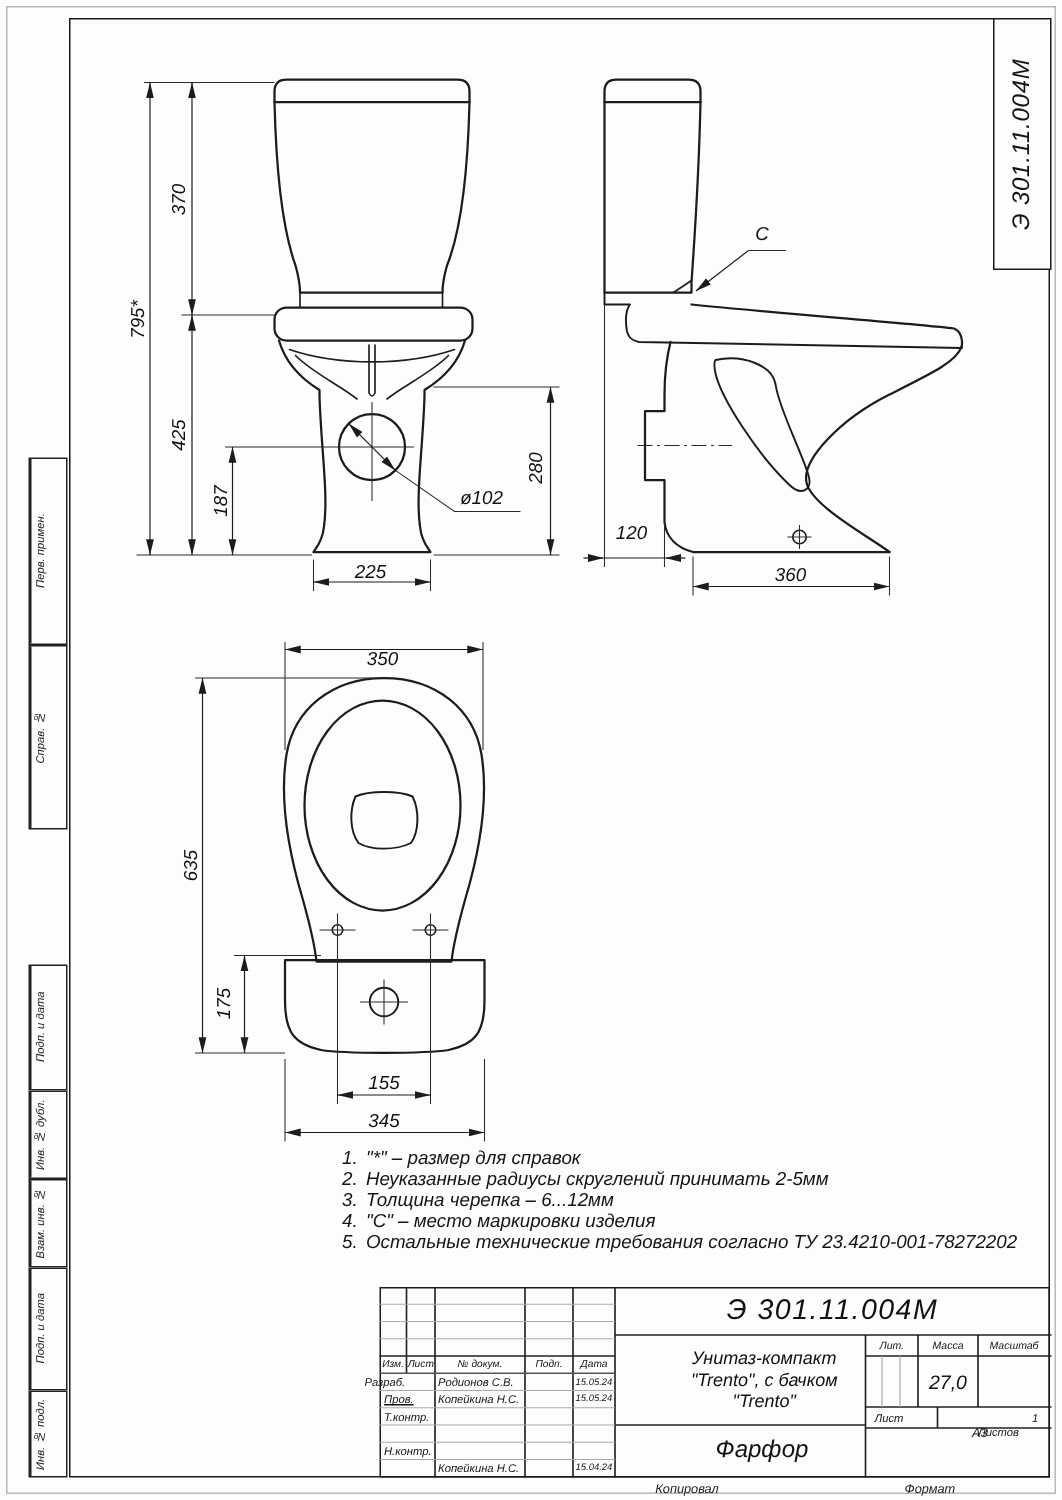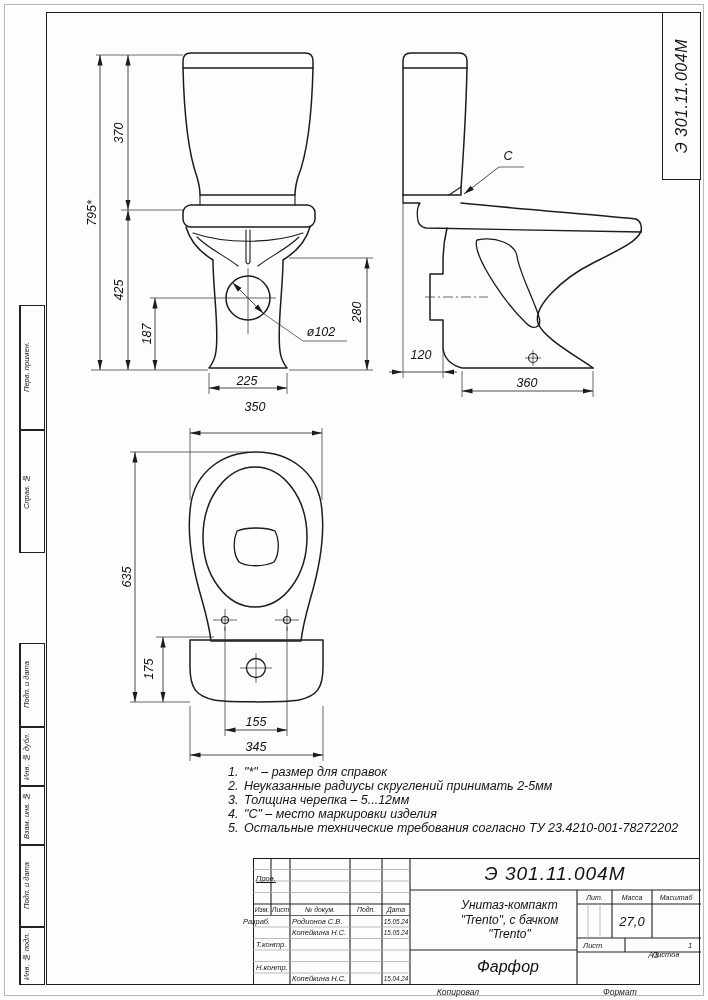--- a/index.html
+++ b/index.html
@@ -156,38 +156,38 @@
   <div class="dim rot" style="left:92px;top:213px;">795*</div>
   <div class="dim rot" style="left:119px;top:133px;">370</div>
   <div class="dim rot" style="left:119px;top:290px;">425</div>
   <div class="dim rot" style="left:147px;top:334px;">187</div>
   <div class="dim" style="left:247px;top:381px;">225</div>
   <div class="dim" style="left:321px;top:332px;">ø102</div>
   <div class="dim rot" style="left:357px;top:312px;">280</div>
   <div class="dim" style="left:508px;top:156px;">C</div>
   <div class="dim" style="left:421px;top:355px;">120</div>
   <div class="dim" style="left:527px;top:383px;">360</div>
-  <div class="dim" style="left:255px;top:407px;">350</div>
+  <div class="dim" style="left:255px;top:439px;">350</div>
   <div class="dim rot" style="left:127px;top:577px;">635</div>
   <div class="dim rot" style="left:149px;top:669px;">175</div>
   <div class="dim" style="left:256px;top:722px;">155</div>
   <div class="dim" style="left:256px;top:747px;">345</div>
 
   <div class="notes">
     <div class="note-line">
         <span class="nnum">1.</span>
         <span>"*" – размер для справок</span>
       </div>
     <div class="note-line">
         <span class="nnum">2.</span>
         <span>Неуказанные радиусы скруглений принимать 2-5мм</span>
       </div>
     <div class="note-line">
         <span class="nnum">3.</span>
-        <span>Толщина черепка – 5...12мм</span>
+        <span>Толщина черепка – 6...12мм</span>
       </div>
     <div class="note-line">
         <span class="nnum">4.</span>
         <span>"С" – место маркировки изделия</span>
       </div>
     <div class="note-line">
         <span class="nnum">5.</span>
         <span>Остальные технические требования согласно ТУ 23.4210-001-78272202</span>
       </div>
   </div>
@@ -197,21 +197,21 @@
   <div class="tbt center" style="left:253px;top:904px;width:18px;height:11.5px;font-size:6.8px;">Изм.</div>
   <div class="tbt center" style="left:271px;top:904px;width:19px;height:11.5px;font-size:6.8px;">Лист</div>
   <div class="tbt center" style="left:290px;top:904px;width:60px;height:11.5px;font-size:6.8px;">№ докум.</div>
   <div class="tbt center" style="left:350px;top:904px;width:32px;height:11.5px;font-size:6.8px;">Подп.</div>
   <div class="tbt center" style="left:382px;top:904px;width:28px;height:11.5px;font-size:6.8px;">Дата</div>
 
   <div class="tbt" style="left:243px;top:915.5px;width:34px;height:11.5px;">Разраб.</div>
   <div class="tbt" style="left:292px;top:915.5px;width:58px;height:11.5px;">Родионов С.В.</div>
   <div class="tbt center" style="left:382px;top:915.5px;width:28px;height:11.5px;font-size:6.3px;">15.05.24</div>
 
-  <div class="tbt" style="left:256px;top:873px;width:34px;height:11.5px;text-decoration:underline;">Пров.</div>
+  <div class="tbt" style="left:256px;top:927px;width:34px;height:11.5px;text-decoration:underline;">Пров.</div>
   <div class="tbt" style="left:292px;top:927px;width:58px;height:11.5px;">Копейкина Н.С.</div>
   <div class="tbt center" style="left:382px;top:927px;width:28px;height:11.5px;font-size:6.3px;">15.05.24</div>
 
   <div class="tbt" style="left:256px;top:938.5px;width:34px;height:11.5px;">Т.контр.</div>
 
   <div class="tbt" style="left:256px;top:961.5px;width:34px;height:11.5px;">Н.контр.</div>
 
   <div class="tbt" style="left:256px;top:1020px;width:34px;height:11.5px;">Утв.</div>
   <div class="tbt" style="left:292px;top:973px;width:58px;height:11.5px;">Копейкина Н.С.</div>
   <div class="tbt center" style="left:382px;top:973px;width:28px;height:11.5px;font-size:6.3px;">15.04.24</div>

